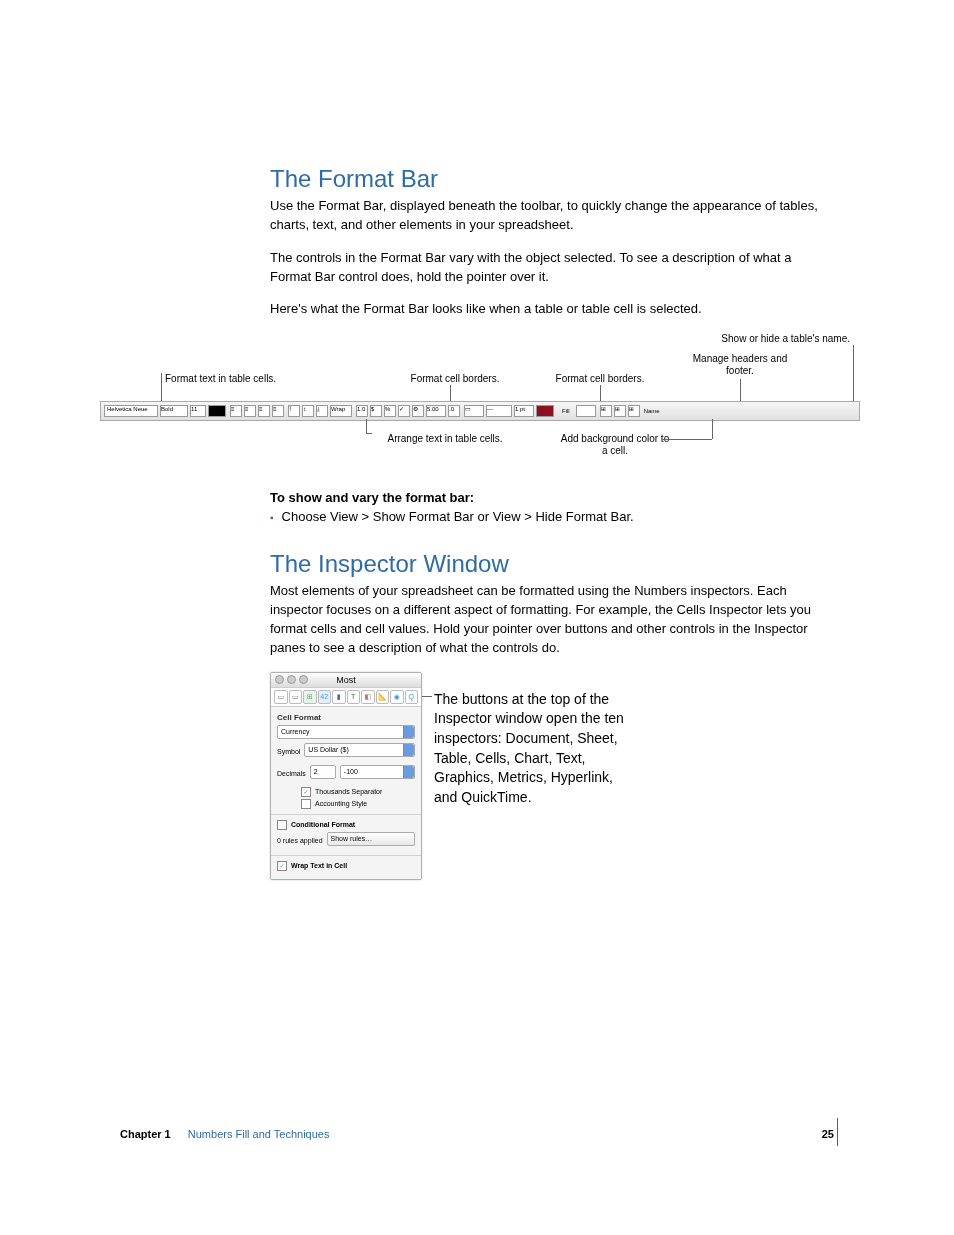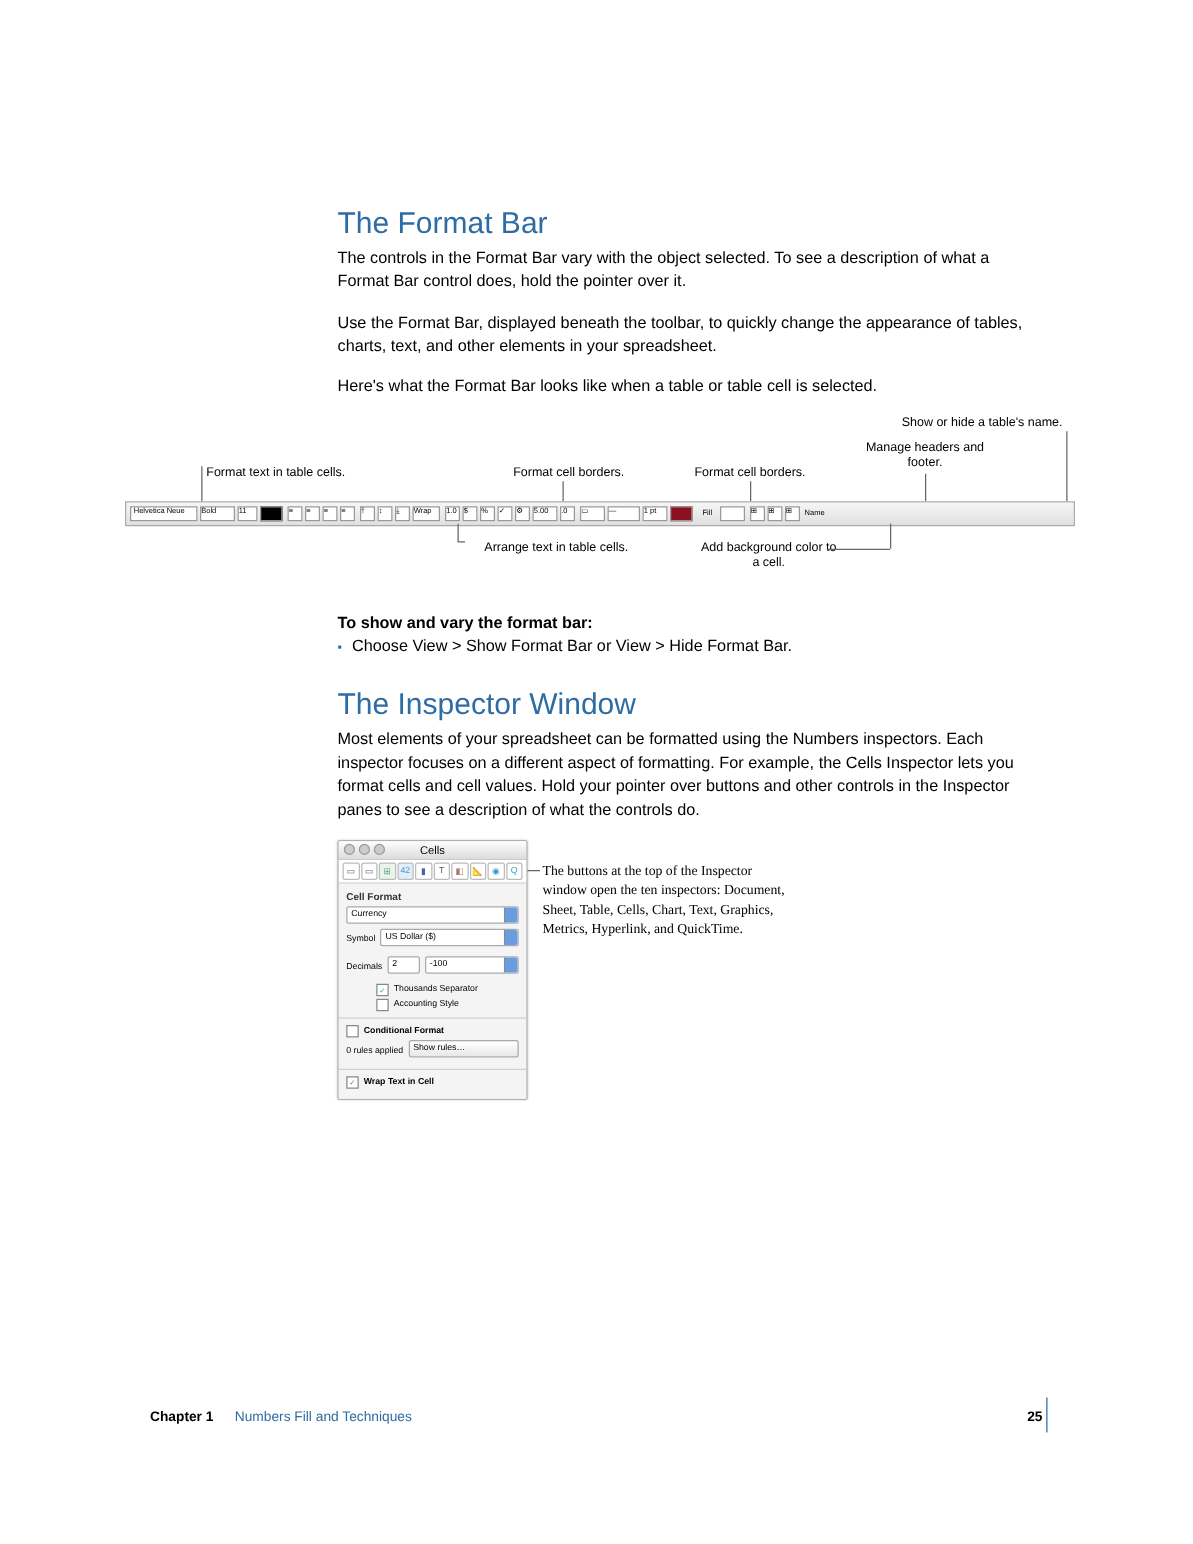--- a/index.html
+++ b/index.html
@@ -210,26 +210,25 @@
     gap: 4px;
     font-size: 7px;
     margin-bottom: 2px;
   }
   .ins-body .check .box {
     width: 8px; height: 8px; border:1px solid #888; background:#fff;
     display: inline-flex; align-items: center; justify-content: center;
     font-size: 6px; color: #2a7;
   }
   .ins-side {
-    font-size: 11px;
+    font-size: 14px;
     line-height: 1.4;
     width: 200px;
     padding-top: 18px;
     position: relative;
-    font-family: Liberation Serif, serif;
   }
   .ins-side::before {
     content: "";
     position: absolute;
     left: -12px;
     top: 24px;
     width: 10px;
     border-top: 1px solid #666;
   }
   hr.sep {
@@ -256,22 +255,22 @@
     border-right: 1px solid #2e6ca4;
   }
 </style>
 </head>
 <body>
 
 <div class="page">
   <div class="content">
 
     <h2>The Format Bar</h2>
+    <p>Use the Format Bar, displayed beneath the toolbar, to quickly change the appearance of tables, charts, text, and other elements in your spreadsheet.</p>
     <p>The controls in the Format Bar vary with the object selected. To see a description of what a Format Bar control does, hold the pointer over it.</p>
-    <p>Use the Format Bar, displayed beneath the toolbar, to quickly change the appearance of tables, charts, text, and other elements in your spreadsheet.</p>
     <p>Here's what the Format Bar looks like when a table or table cell is selected.</p>
 
     <div class="formatbar-figure">
 
       <div class="callout" style="left:580px; top:0; width:170px; text-align:right;">
         <span>Show or hide a table's name.</span>
         <div class="line-v" style="right:-4px; top:12px; height:56px;"></div>
       </div>
       <div class="callout" style="left:580px; top:20px; width:120px; text-align:center;">
         <span>Manage headers and footer.</span>
@@ -358,21 +357,21 @@
     <p>Most elements of your spreadsheet can be formatted using the Numbers inspectors. Each inspector focuses on a different aspect of formatting. For example, the Cells Inspector lets you format cells and cell values. Hold your pointer over buttons and other controls in the Inspector panes to see a description of what the controls do.</p>
 
     <div class="inspector-row">
       <div class="inspector-window">
         <div class="ins-titlebar">
           <div class="traffic">
               <span></span>
               <span></span>
               <span></span>
             </div>
-          <span>Cells</span>
+          <span>Most</span>
         </div>
         <div class="ins-icons">
           <div class="ic doc">▭</div>
           <div class="ic sheet">▭</div>
           <div class="ic table">⊞</div>
           <div class="ic cells">42</div>
           <div class="ic chart">▮</div>
           <div class="ic text">T</div>
           <div class="ic gfx">◧</div>
           <div class="ic metrics">📐</div>

